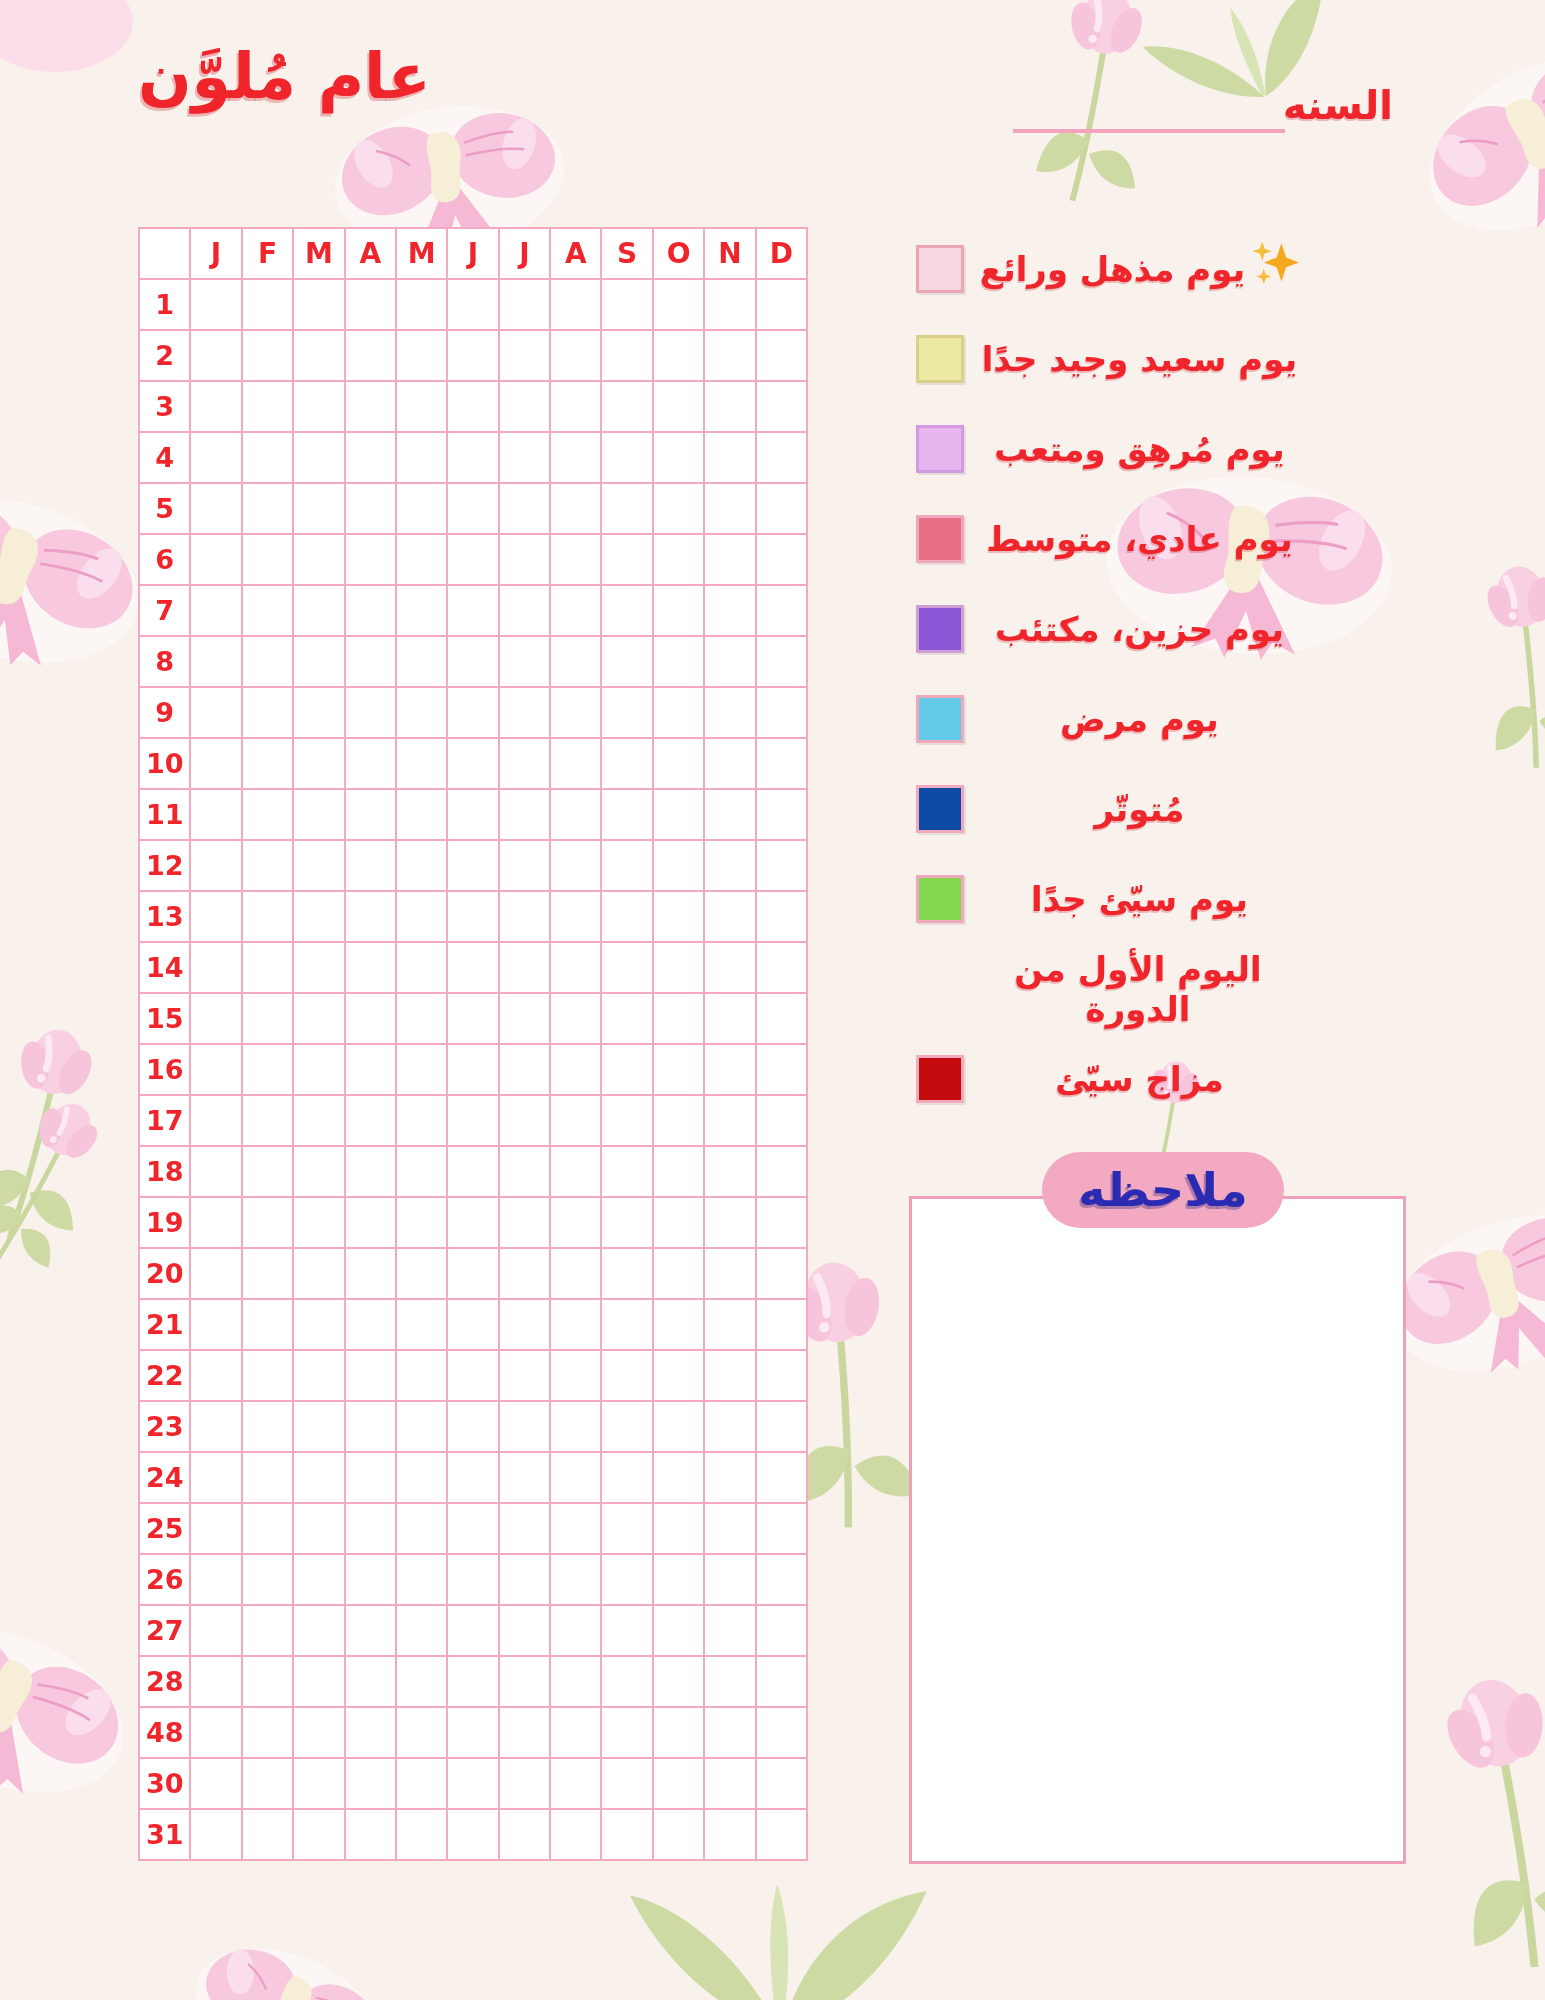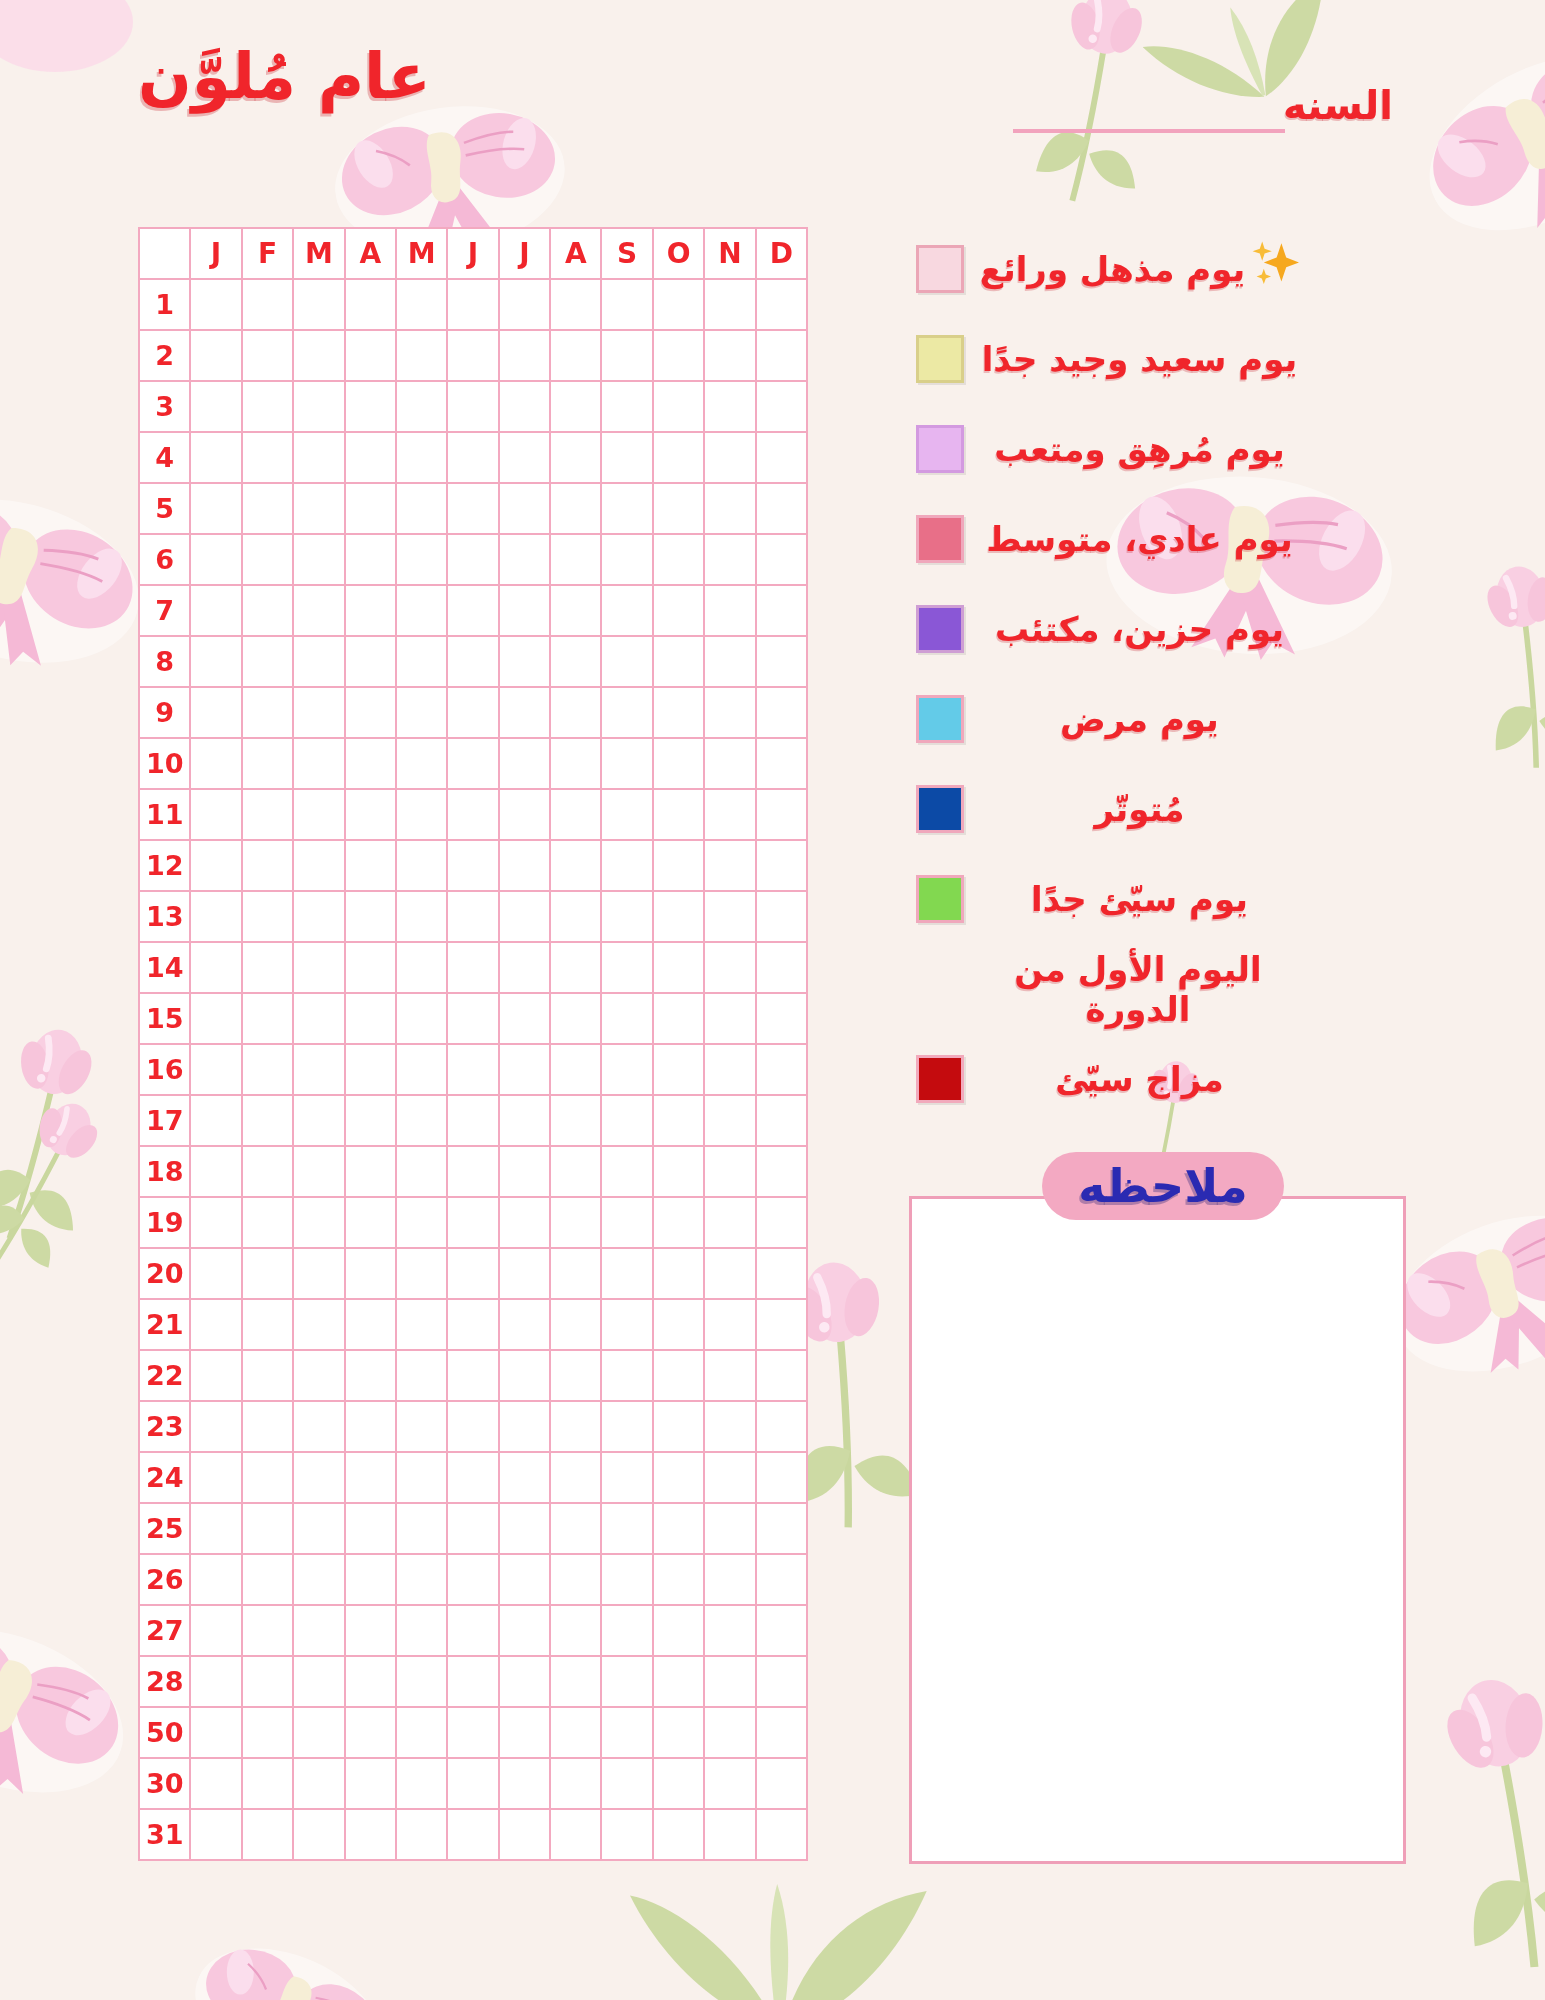--- a/index.html
+++ b/index.html
@@ -49,21 +49,21 @@
     text-shadow:-1px 2px 0 rgba(196,24,36,.25);
     display:flex;align-items:center;justify-content:center;gap:6px;
   }
   .legend-label .sparkles{width:48px;height:48px;margin-bottom:10px;flex:0 0 auto;}
   
   .notes-box{
     position:absolute;left:909px;top:1196px;width:497px;height:668px;z-index:2;
     background:#ffffff;border:3px solid #ef9fb8;box-sizing:border-box;
   }
   .notes-badge{
-    position:absolute;left:1042px;top:1152px;width:242px;height:68px;z-index:3;
+    position:absolute;left:1042px;top:1152px;width:242px;height:76px;z-index:3;
     background:#f3a9c2;border-radius:42px;display:flex;align-items:center;justify-content:center;
   }
   .notes-badge span{
     font-size:46px;font-weight:bold;color:#2a2ab2;direction:rtl;
     text-shadow:-2px 3px 0 rgba(20,20,110,.3);
   }
 </style>
 </head>
 <body>
 
@@ -496,21 +496,21 @@
       <div class="cell day"></div>
       <div class="cell day"></div>
       <div class="cell day"></div>
       <div class="cell day"></div>
       <div class="cell day"></div>
       <div class="cell day"></div>
       <div class="cell day"></div>
       <div class="cell day"></div>
       <div class="cell day"></div>
       <div class="cell day"></div>
-      <div class="cell daynum">50</div>
+      <div class="cell daynum">48</div>
       <div class="cell day"></div>
       <div class="cell day"></div>
       <div class="cell day"></div>
       <div class="cell day"></div>
       <div class="cell day"></div>
       <div class="cell day"></div>
       <div class="cell day"></div>
       <div class="cell day"></div>
       <div class="cell day"></div>
       <div class="cell day"></div>

